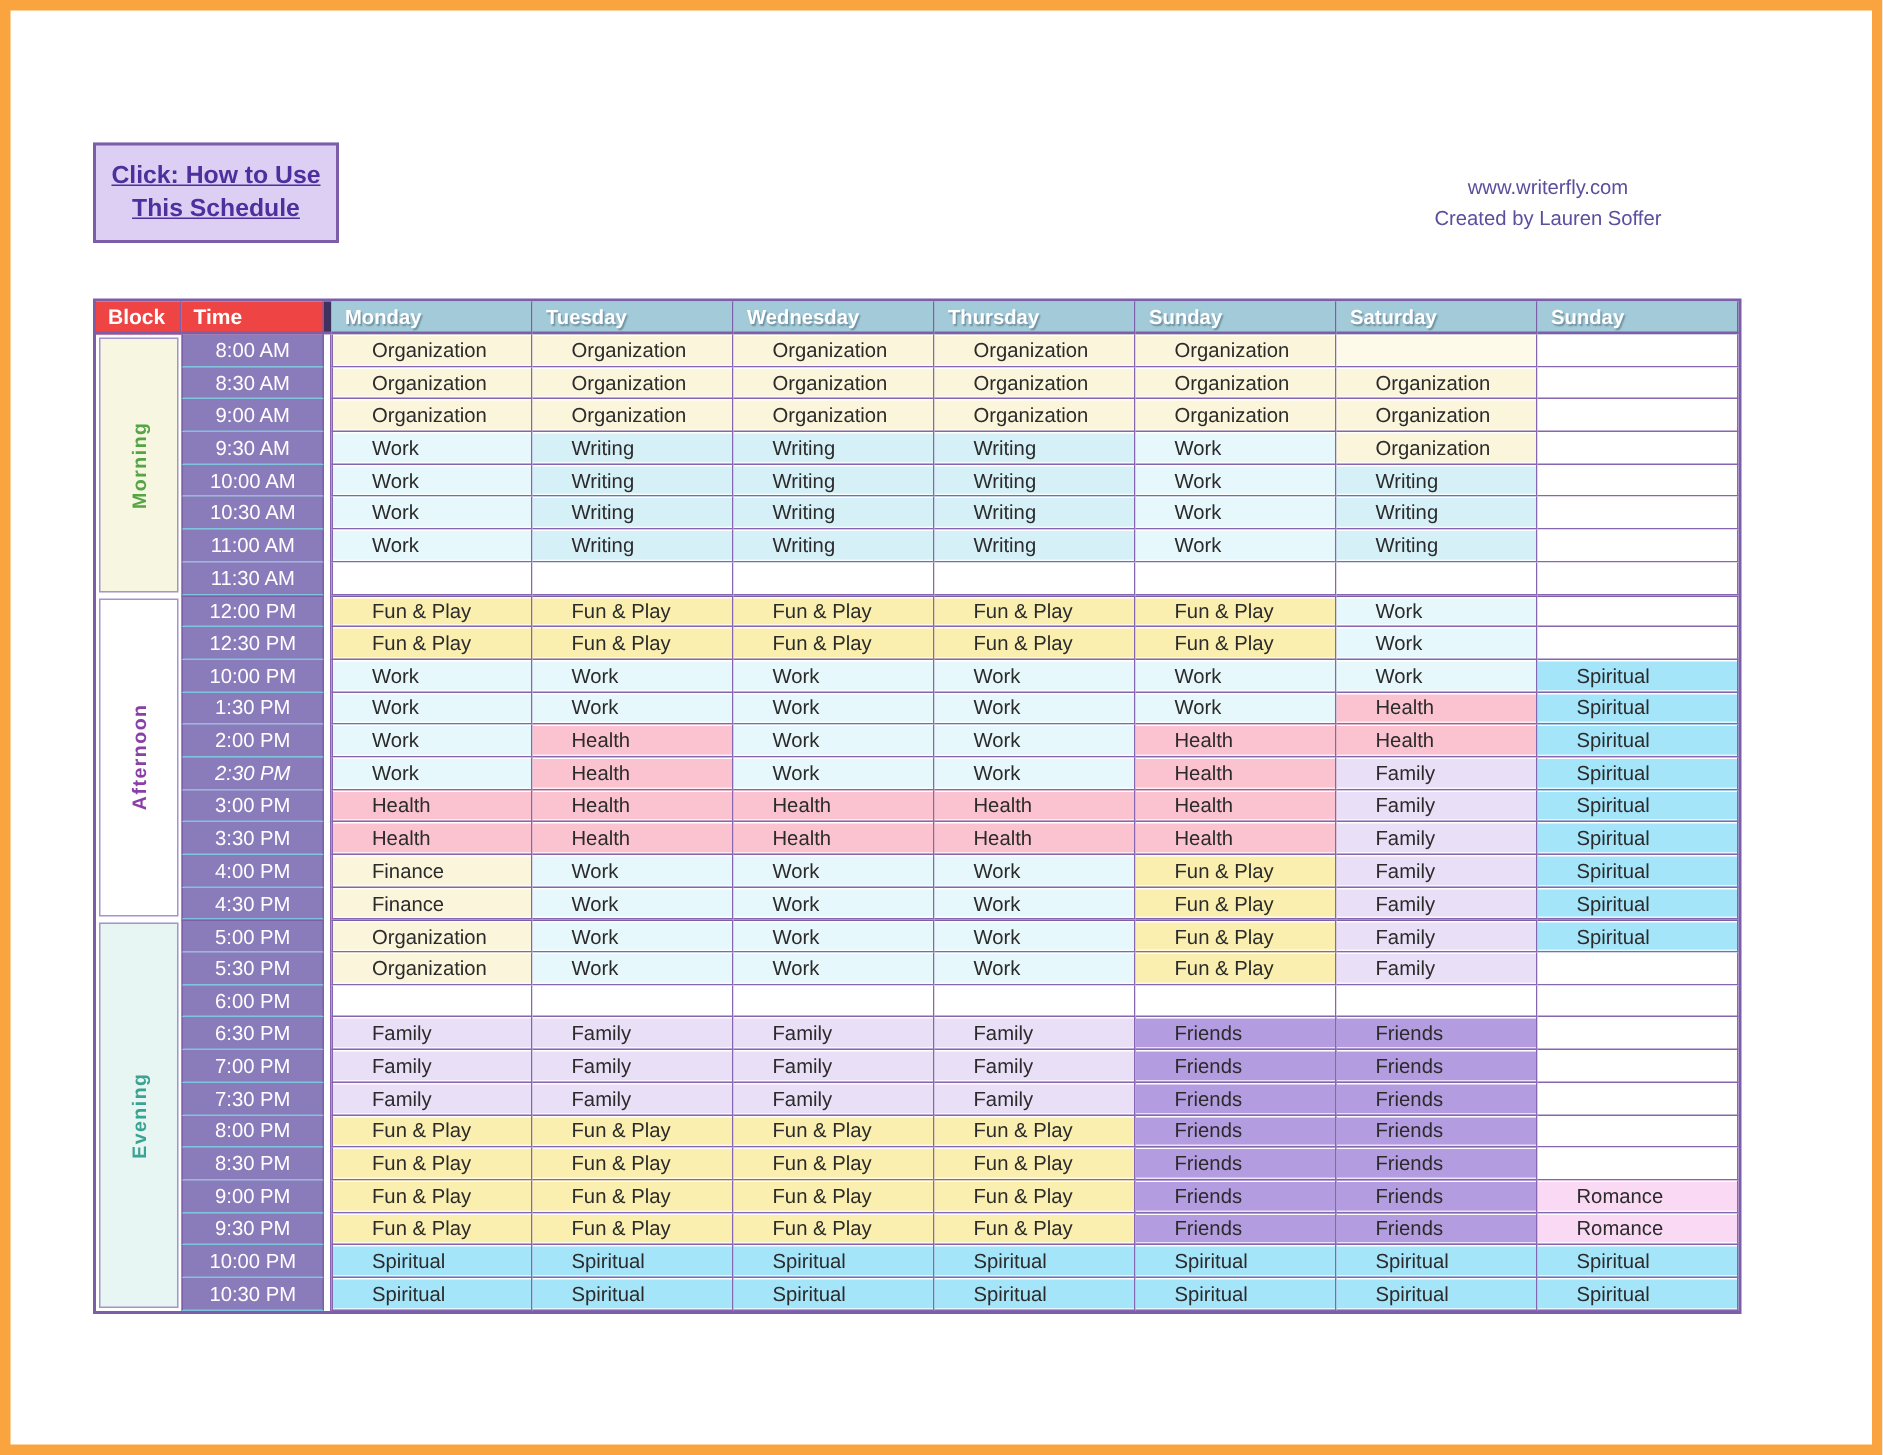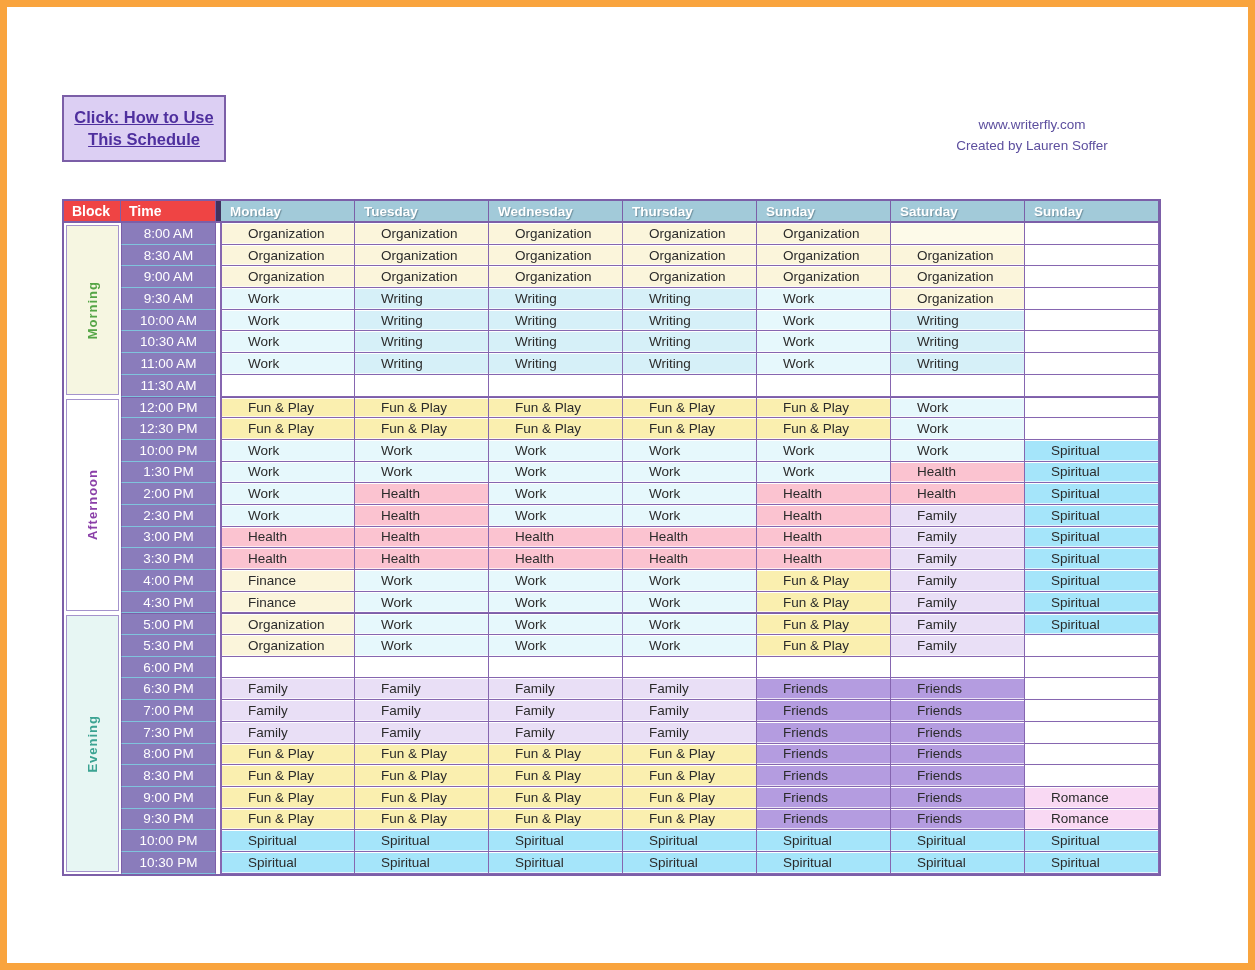--- a/index.html
+++ b/index.html
@@ -205,21 +205,21 @@
       <div class="day-cell" style="background: rgb(251, 195, 208); grid-area: 13 / 9;">Health</div>
       <div class="day-cell" style="background: rgb(165, 229, 250); grid-area: 13 / 10;">Spiritual</div>
       <div class="time-cell" style="grid-area: 14 / 2;">2:00 PM</div>
       <div class="day-cell first-day" style="background: rgb(230, 248, 252); grid-area: 14 / 4;">Work</div>
       <div class="day-cell" style="background: rgb(251, 195, 208); grid-area: 14 / 5;">Health</div>
       <div class="day-cell" style="background: rgb(230, 248, 252); grid-area: 14 / 6;">Work</div>
       <div class="day-cell" style="background: rgb(230, 248, 252); grid-area: 14 / 7;">Work</div>
       <div class="day-cell" style="background: rgb(251, 195, 208); grid-area: 14 / 8;">Health</div>
       <div class="day-cell" style="background: rgb(251, 195, 208); grid-area: 14 / 9;">Health</div>
       <div class="day-cell" style="background: rgb(165, 229, 250); grid-area: 14 / 10;">Spiritual</div>
-      <div class="time-cell" style="grid-area: 15 / 2;">2:30 PM</div>
+      <div class="time-cell" style="grid-area: 15 / 2; font-style: italic;">2:30 PM</div>
       <div class="day-cell first-day" style="background: rgb(230, 248, 252); grid-area: 15 / 4;">Work</div>
       <div class="day-cell" style="background: rgb(251, 195, 208); grid-area: 15 / 5;">Health</div>
       <div class="day-cell" style="background: rgb(230, 248, 252); grid-area: 15 / 6;">Work</div>
       <div class="day-cell" style="background: rgb(230, 248, 252); grid-area: 15 / 7;">Work</div>
       <div class="day-cell" style="background: rgb(251, 195, 208); grid-area: 15 / 8;">Health</div>
       <div class="day-cell" style="background: rgb(233, 223, 246); grid-area: 15 / 9;">Family</div>
       <div class="day-cell" style="background: rgb(165, 229, 250); grid-area: 15 / 10;">Spiritual</div>
       <div class="time-cell" style="grid-area: 16 / 2;">3:00 PM</div>
       <div class="day-cell first-day" style="background: rgb(251, 195, 208); grid-area: 16 / 4;">Health</div>
       <div class="day-cell" style="background: rgb(251, 195, 208); grid-area: 16 / 5;">Health</div>

